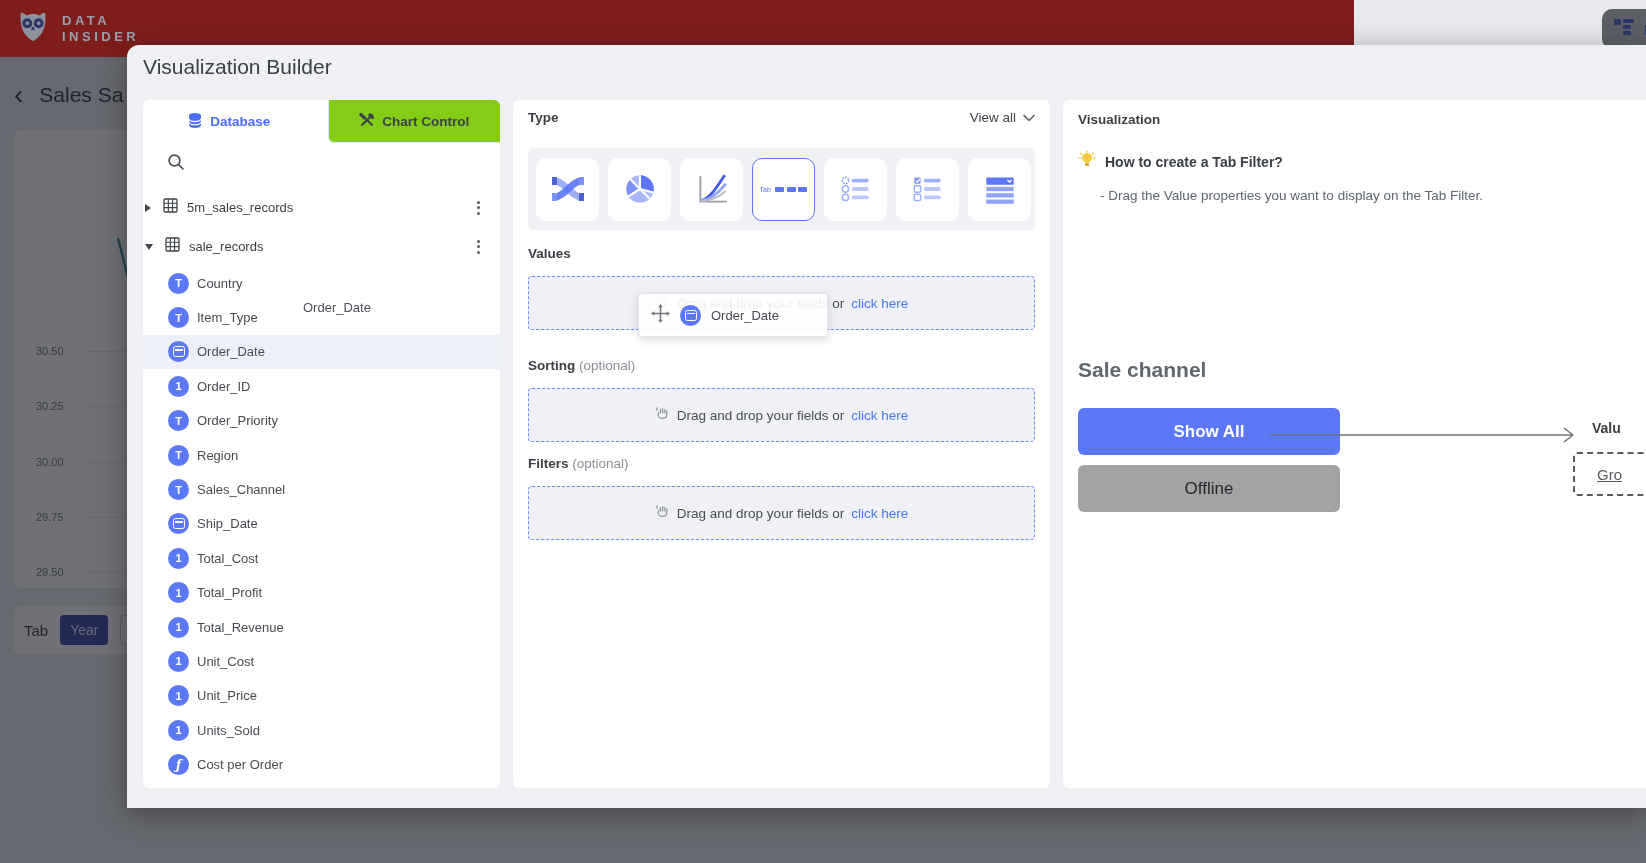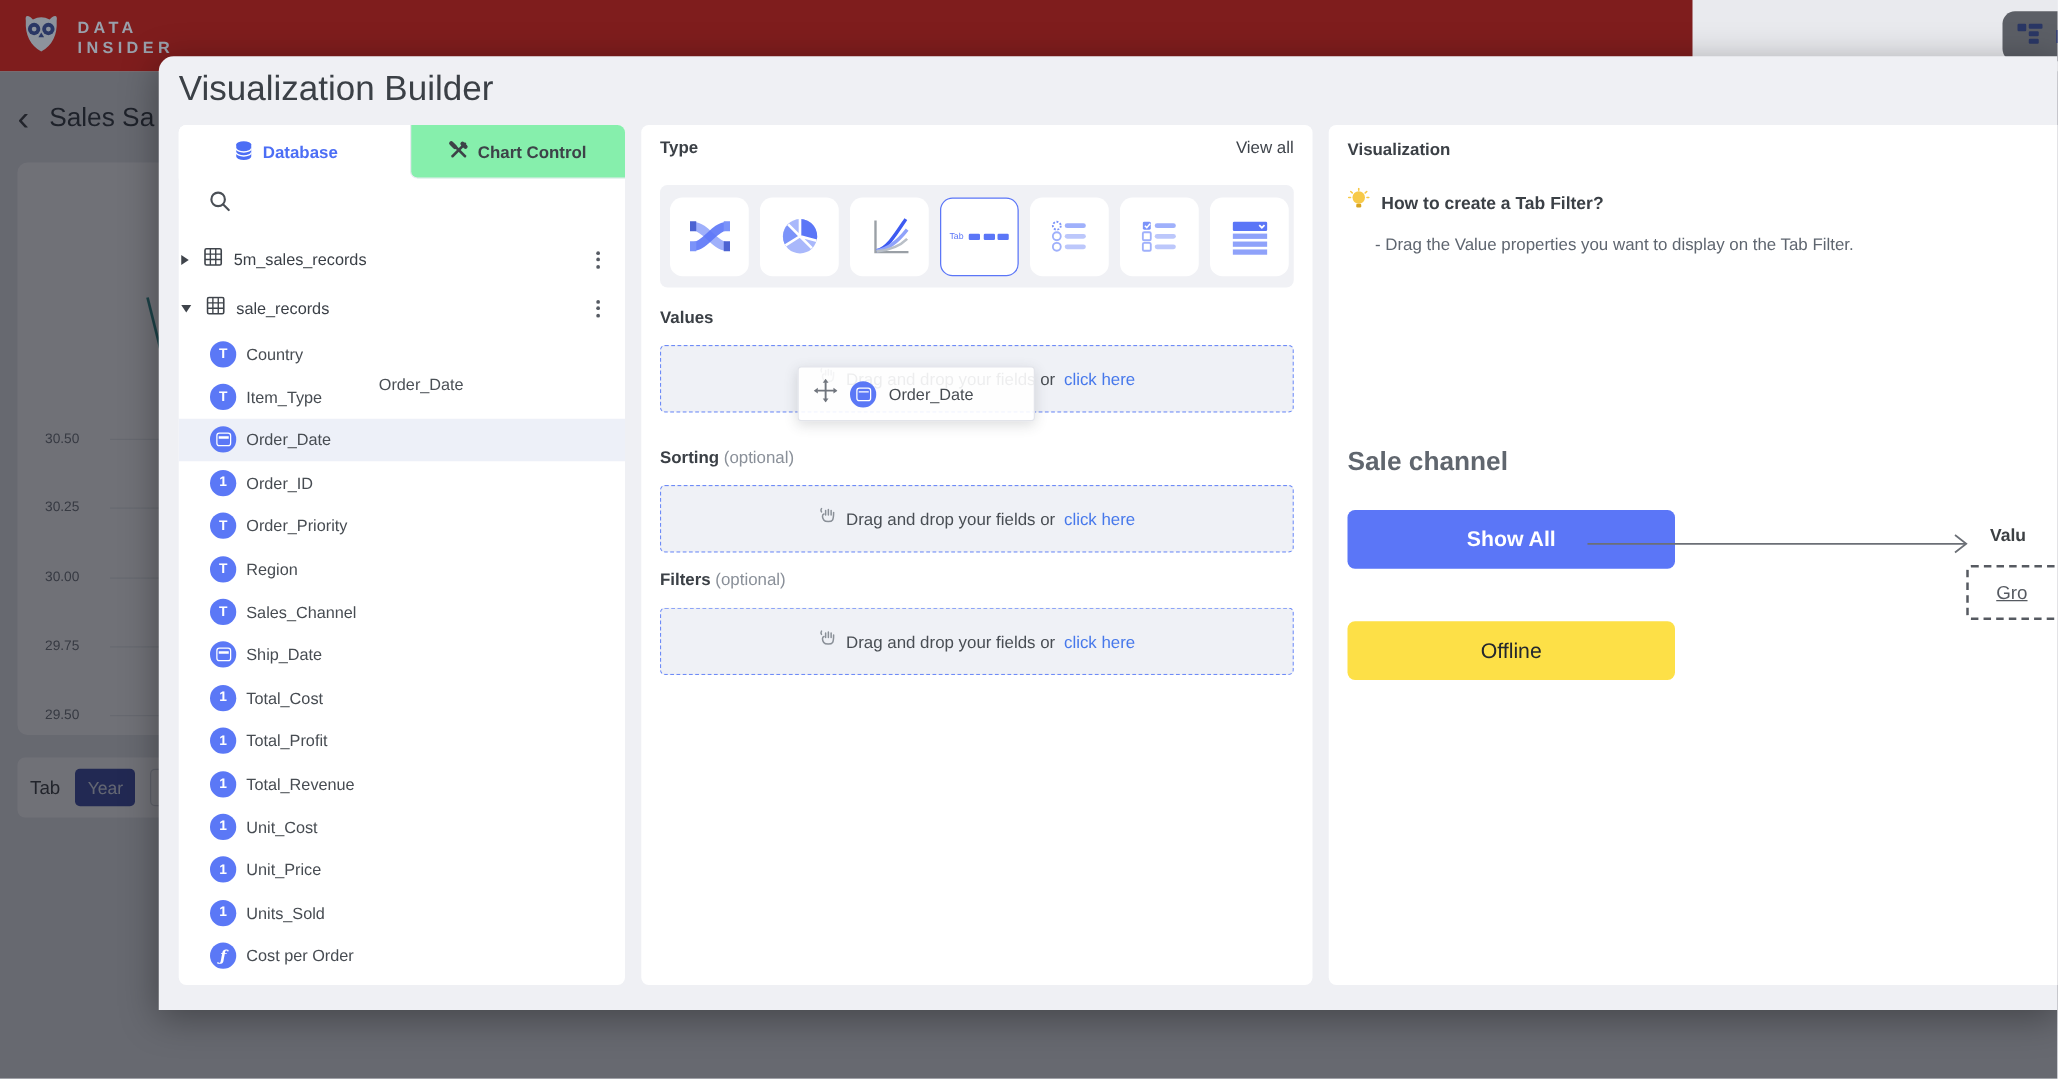--- a/index.html
+++ b/index.html
@@ -22,30 +22,30 @@
   .grid{position:absolute;left:74px;width:140px;height:1px;background:#e8eaee;}
   .bg-controls{left:14px;top:606px;width:220px;height:48px;background:#fff;border-radius:6px;
                display:flex;align-items:center;gap:12px;padding-left:10px;box-sizing:border-box;}
   .bg-tab-lbl{font-size:15px;color:#3c4043;}
   .bg-year{background:#3c4da5;color:#dfe3f2;font-size:14px;border-radius:4px;padding:7px 10px;}
   .bg-qu{background:#fff;border:1px solid #d5d8df;color:#3c4043;font-size:14px;border-radius:4px;padding:6px 14px;}
   .overlay{left:0;top:57px;width:1646px;height:806px;background:rgba(16,18,28,0.60);z-index:10;}
   
   .modal{left:127px;top:45px;width:1519px;height:763px;background:#eff0f4;border-radius:12px 0 0 0;
          z-index:20;box-shadow:0 6px 30px rgba(0,0,0,.35);}
-  .modal-title{left:16px;top:10px;font-size:28px;color:#3b4046;font-weight:500;}
+  .modal-title{left:16px;top:10px;font-size:21px;color:#3b4046;font-weight:500;}
   .panel{position:absolute;top:55px;background:#fff;border-radius:6px;}
   .p-left{left:16px;width:357px;height:688px;}
   .p-center{left:386px;width:537px;height:688px;}
   .p-right{left:936px;width:600px;height:688px;}
   
   .tabs{display:flex;height:43px;}
   .tab{flex:1;display:flex;align-items:center;justify-content:center;gap:7px;font-size:13.5px;font-weight:bold;}
   .tab-active{color:#4c6ef5;background:#fff;border-radius:6px 0 0 0;}
-  .tab-idle{color:#3d4248;background:#86efac;border-left:1px solid #e8eaf0;border-bottom:1px solid #e8eaf0;border-radius:0 6px 0 6px;margin-left:13px;}
+  .tab-idle{color:#3d4248;background:#84cc16;border-left:1px solid #e8eaf0;border-bottom:1px solid #e8eaf0;border-radius:0 6px 0 6px;margin-left:13px;}
   .search-row{position:absolute;left:10px;top:48px;width:340px;height:31px;display:flex;align-items:center;}
   .select{width:302px;height:31px;border:1px solid #d9dce3;border-radius:4px;background:#fff;display:flex;
           align-items:center;justify-content:space-between;padding:0 12px;box-sizing:border-box;font-size:13px;color:#3f444b;}
   .mag{margin-left:14px;}
   .tree{position:absolute;left:0;top:88px;width:357px;}
   .grp{height:39px;display:flex;align-items:center;padding-left:2px;position:relative;}
   .caret-r{width:0;height:0;border-left:6px solid #3f444b;border-top:4.5px solid transparent;border-bottom:4.5px solid transparent;}
   .caret-d{width:0;height:0;border-top:6px solid #3f444b;border-left:4.5px solid transparent;border-right:4.5px solid transparent;}
   .grp .glabel{font-size:13px;color:#3a3f46;font-weight:500;margin-left:9px;}
   .tbl-ic{margin-left:12px;}
@@ -56,21 +56,21 @@
   .fi{width:21px;height:21px;border-radius:50%;background:#5b78f6;color:#fff;display:flex;align-items:center;
       justify-content:center;font-size:11px;font-weight:bold;flex:0 0 21px;}
   .fi-fn{font-family:"DejaVu Serif",serif;font-style:italic;font-size:12px;}
   .cal{width:10px;height:9px;border:1.6px solid #fff;border-radius:2.5px;position:relative;}
   .cal::after{content:"";position:absolute;left:1px;right:1px;top:2px;height:1.6px;background:#fff;}
   .flabel{font-size:13px;color:#474c52;margin-left:8px;}
   .text-ghost{left:160px;top:200px;font-size:13px;color:#4b5056;z-index:30;}
   
   .sec-label{font-size:13.5px;font-weight:bold;color:#3b4046;}
   .opt{font-weight:normal;color:#8a9099;}
-  .viewall{position:absolute;right:15px;top:10px;display:flex;align-items:center;gap:21px;font-size:13.5px;color:#3f444b;cursor:pointer;flex-direction:column;}
+  .viewall{position:absolute;right:15px;top:10px;display:flex;align-items:center;gap:7px;font-size:13.5px;color:#3f444b;cursor:pointer;}
   .strip{position:absolute;left:15px;top:48px;width:507px;height:82px;background:#f0f1f5;border-radius:6px;
          display:flex;align-items:center;gap:9px;padding-left:8px;box-sizing:border-box;}
   .ct{width:63px;height:63px;background:#fff;border-radius:10px;display:flex;align-items:center;justify-content:center;
       box-sizing:border-box;cursor:pointer;}
   .ct-sel{border:1.5px solid #5b76f7;}
   .tfi{display:flex;align-items:center;gap:2.5px;}
   .tfi-label{font-size:7px;color:#5b76f7;margin-right:2px;}
   .tfi i{width:9px;height:5px;background:#5b76f7;border-radius:1px;display:block;}
   .zone{position:absolute;left:15px;width:507px;height:54px;border:1px dashed #6e8bf7;border-radius:4px;
         background:#eff1f6;display:flex;align-items:center;justify-content:center;gap:7px;box-sizing:border-box;}
@@ -81,21 +81,21 @@
               padding-left:12px;box-sizing:border-box;z-index:30;}
   .ghost-card .flabel{margin-left:0;}
   
   .tip-row{position:absolute;left:15px;top:50px;display:flex;align-items:center;gap:9px;}
   .tip-title{font-size:14px;font-weight:bold;color:#3b4046;}
   .tip-body{position:absolute;left:37px;top:88px;font-size:13.5px;color:#5f6670;}
   .preview-title{position:absolute;left:15px;top:258px;font-size:21px;font-weight:bold;color:#60666e;}
   .chan-btn{position:absolute;left:15px;width:262px;height:47px;border-radius:6px;display:flex;align-items:center;
             justify-content:center;font-size:17px;cursor:pointer;}
   .chan-active{background:#5b76f7;color:#fff;font-weight:bold;}
-  .chan-idle{background:#fde047;color:#23272e;margin-top:32px;}
+  .chan-idle{background:#a3a3a3;color:#23272e;}
   .annot-value{position:absolute;left:529px;top:320px;font-size:14px;font-weight:bold;color:#3c4043;white-space:nowrap;}
   .annot-box{position:absolute;left:510px;top:352px;width:150px;height:44px;border:2px dashed #565a61;border-radius:4px;
              display:flex;align-items:center;padding-left:22px;box-sizing:border-box;}
   .annot-group{font-size:15px;color:#565a61;text-decoration:underline;}
 </style>
 </head>
 <body>
 
 <div class="abs navbar">
   <div class="abs brand">

